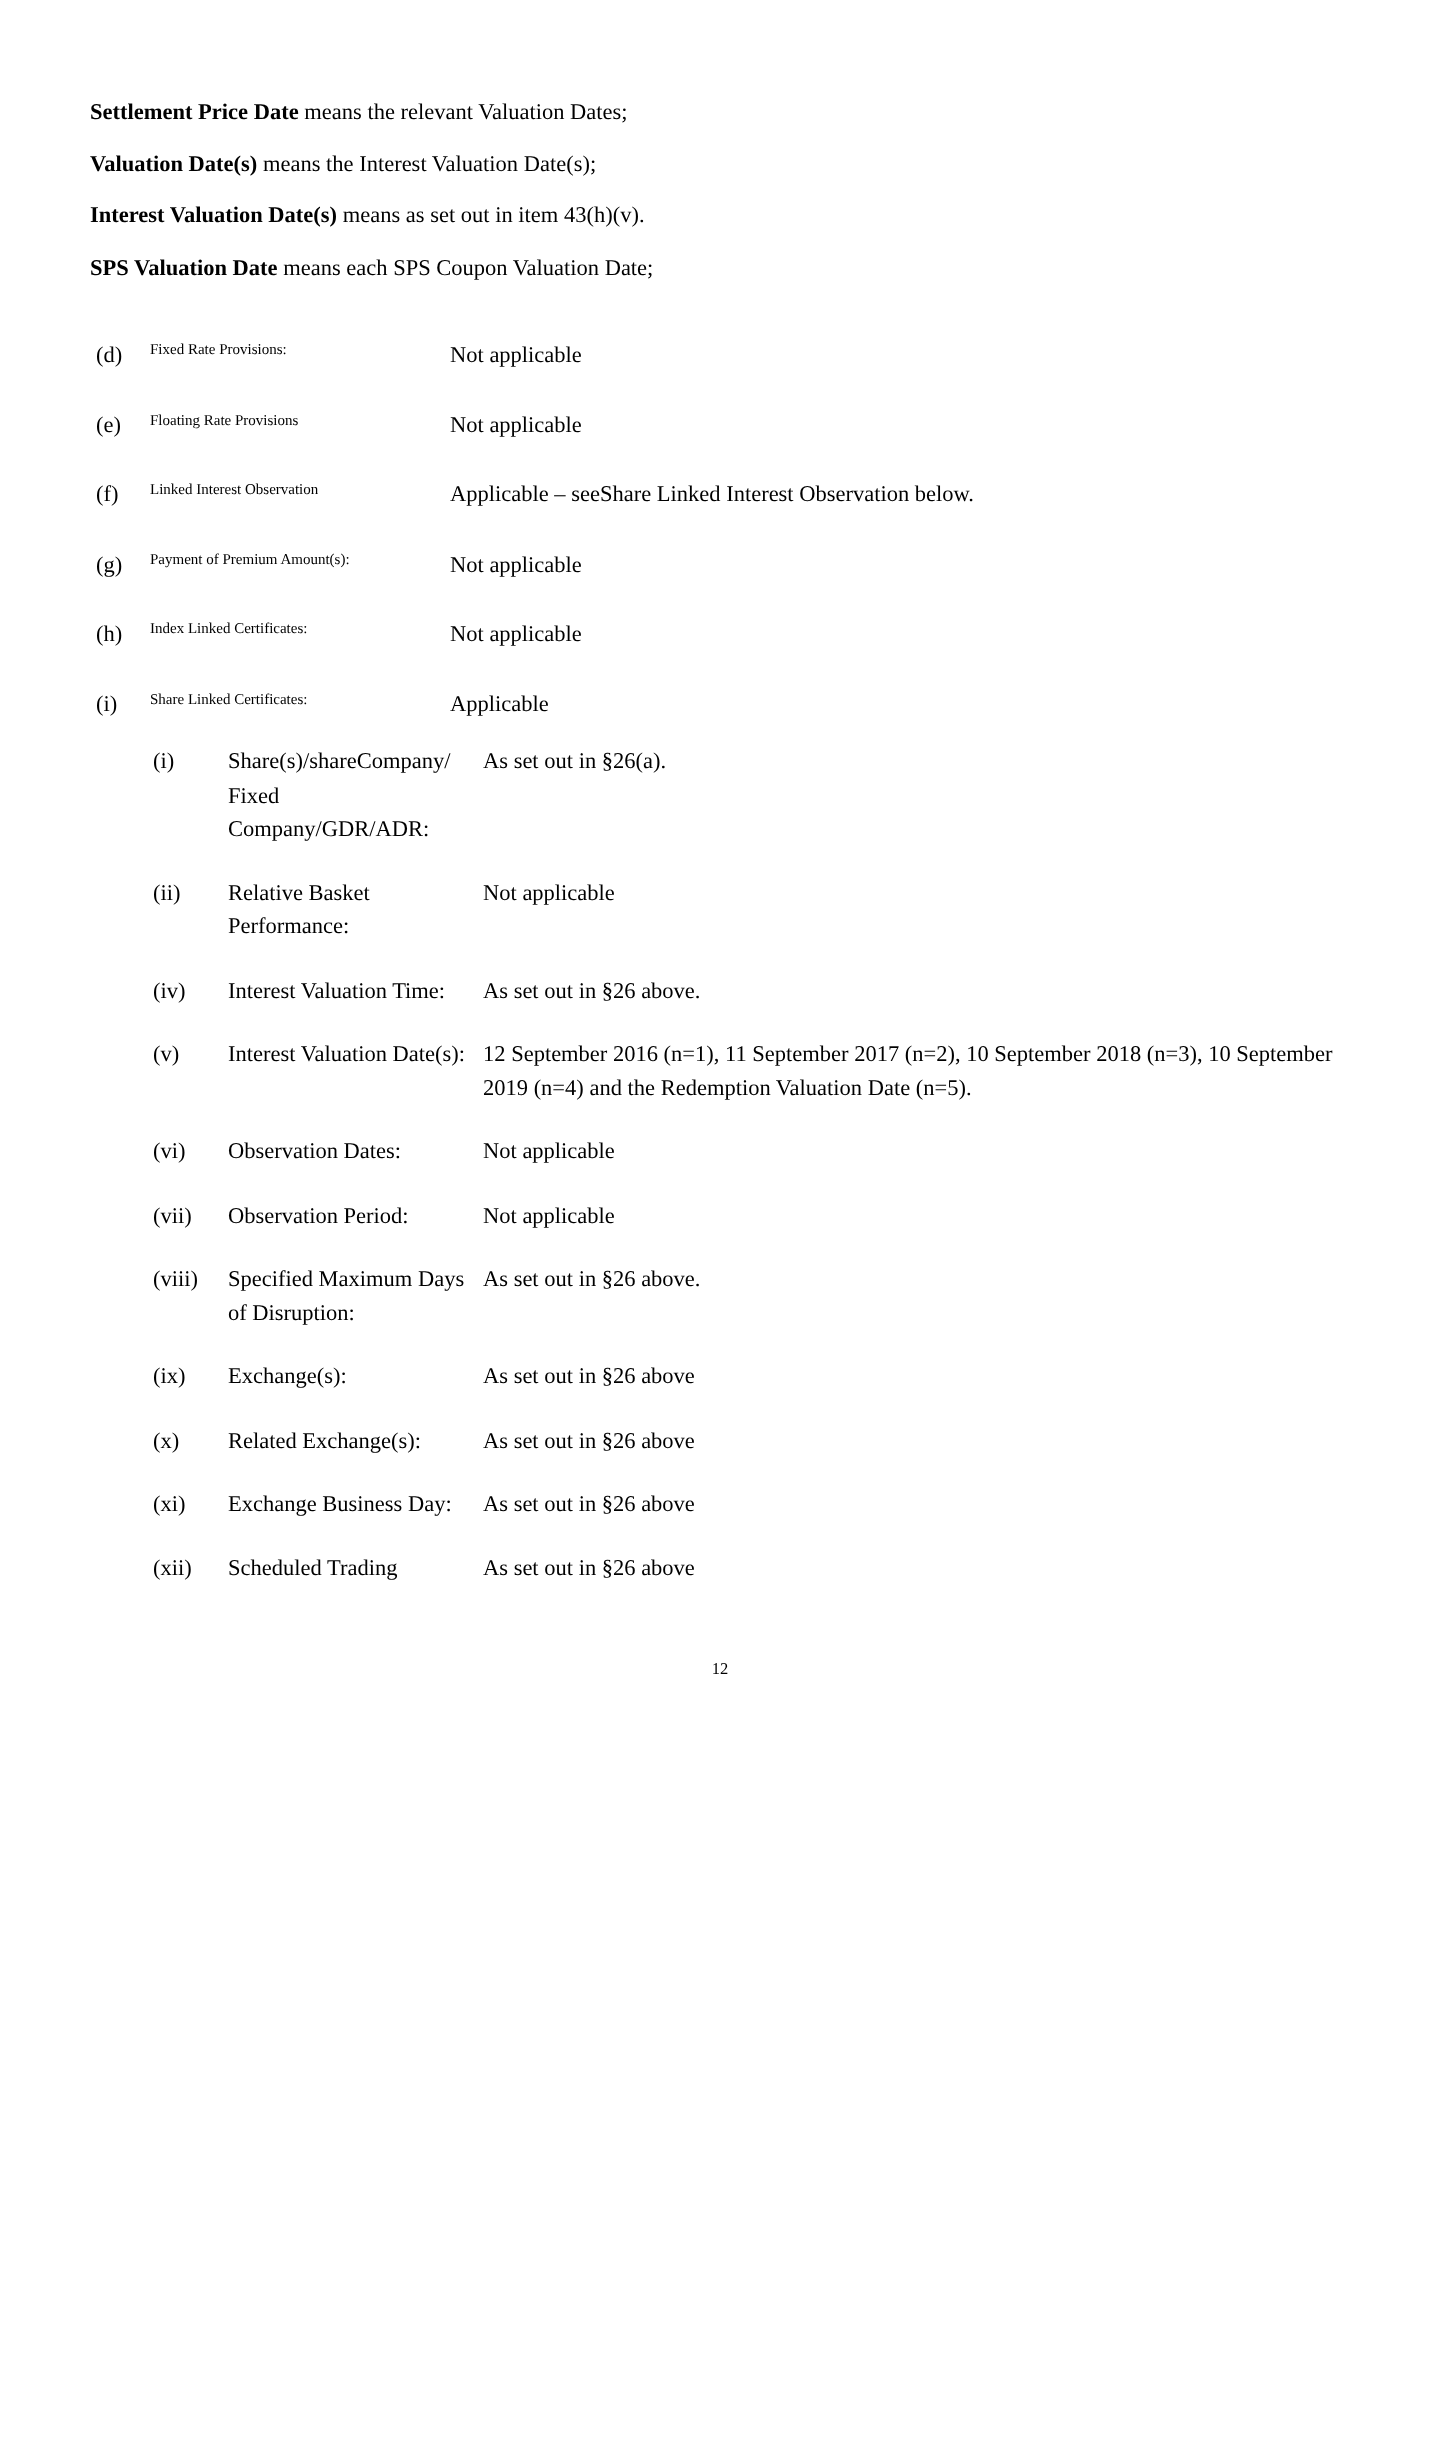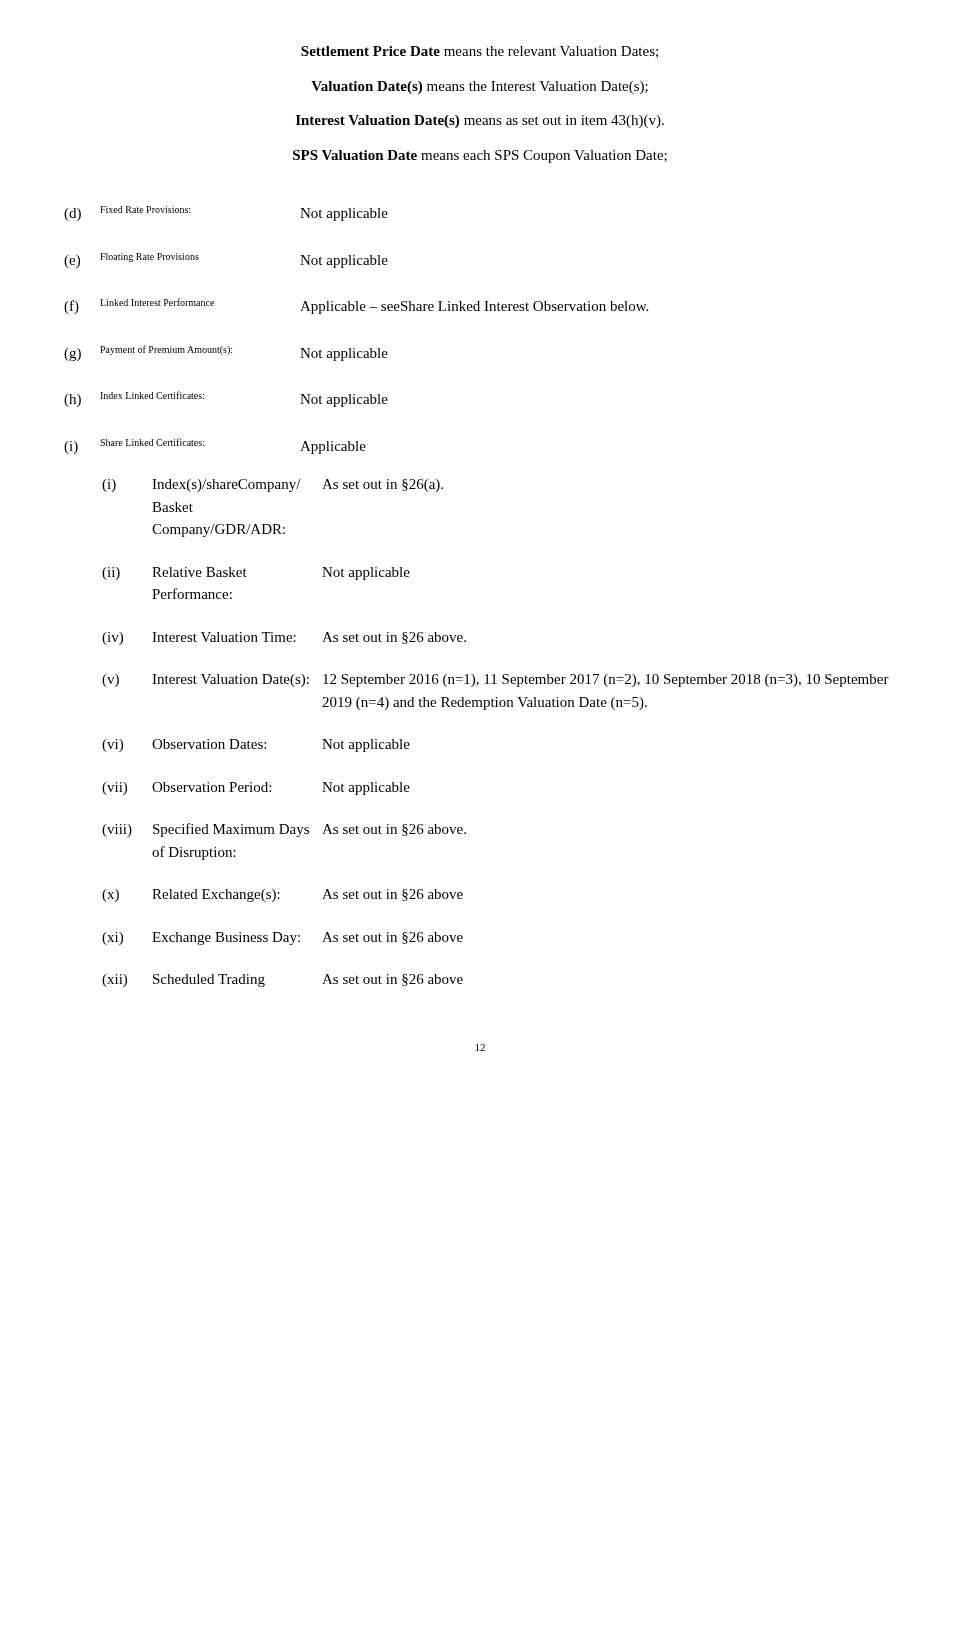--- a/index.html
+++ b/index.html
@@ -18,22 +18,23 @@
     }
 
     .page {
       width: 960px;
       min-height: 1630px;
       padding: 40px 60px 60px 60px;
       position: relative;
     }
 
     .header-section {
-      text-align: center;
+      text-align: left;
       margin-bottom: 30px;
+      margin-top: 24px;
     }
 
     .header-line {
       margin-bottom: 12px;
       line-height: 1.5;
     }
 
     .bold {
       font-weight: bold;
     }
@@ -132,21 +133,21 @@
         <td class="col-letter">(e)</td>
         <td class="col-label">Floating Rate Provisions</td>
         <td class="col-value">Not applicable</td>
       </tr>
       <tr class="row-spacing">
           <td colspan="3"></td>
         </tr>
 
       <tr>
         <td class="col-letter">(f)</td>
-        <td class="col-label">Linked Interest Performance</td>
+        <td class="col-label">Linked Interest Observation</td>
         <td class="col-value">Applicable – seeShare Linked Interest Observation below.</td>
       </tr>
       <tr class="row-spacing">
           <td colspan="3"></td>
         </tr>
 
       <tr>
         <td class="col-letter">(g)</td>
         <td class="col-label">Payment of Premium Amount(s):</td>
         <td class="col-value">Not applicable</td>
@@ -170,21 +171,21 @@
         <td class="col-value">Applicable</td>
       </tr>
 
       <tr>
         <td class="col-letter"></td>
         <td colspan="2">
           <table class="sub-table">
             <tbody>
                 <tr>
               <td class="sub-col-num">(i)</td>
-              <td class="sub-col-label">Index(s)/shareCompany/ Basket Company/GDR/ADR:</td>
+              <td class="sub-col-label">Share(s)/shareCompany/ Fixed Company/GDR/ADR:</td>
               <td class="sub-col-value">As set out in §26(a).</td>
             </tr>
           </tbody>
             </table>
         </td>
       </tr>
 
       <tr>
         <td class="col-letter"></td>
         <td colspan="2">
@@ -269,20 +270,34 @@
                 <tr>
               <td class="sub-col-num">(viii)</td>
               <td class="sub-col-label">Specified Maximum Days of Disruption:</td>
               <td class="sub-col-value">As set out in §26 above.</td>
             </tr>
           </tbody>
             </table>
         </td>
       </tr>
 
+      <tr>
+        <td class="col-letter"></td>
+        <td colspan="2">
+          <table class="sub-table">
+            <tbody>
+                <tr>
+              <td class="sub-col-num">(ix)</td>
+              <td class="sub-col-label">Exchange(s):</td>
+              <td class="sub-col-value">As set out in §26 above</td>
+            </tr>
+          </tbody>
+            </table>
+        </td>
+      </tr>
 
       <tr>
         <td class="col-letter"></td>
         <td colspan="2">
           <table class="sub-table">
             <tbody>
                 <tr>
               <td class="sub-col-num">(x)</td>
               <td class="sub-col-label">Related Exchange(s):</td>
               <td class="sub-col-value">As set out in §26 above</td>

